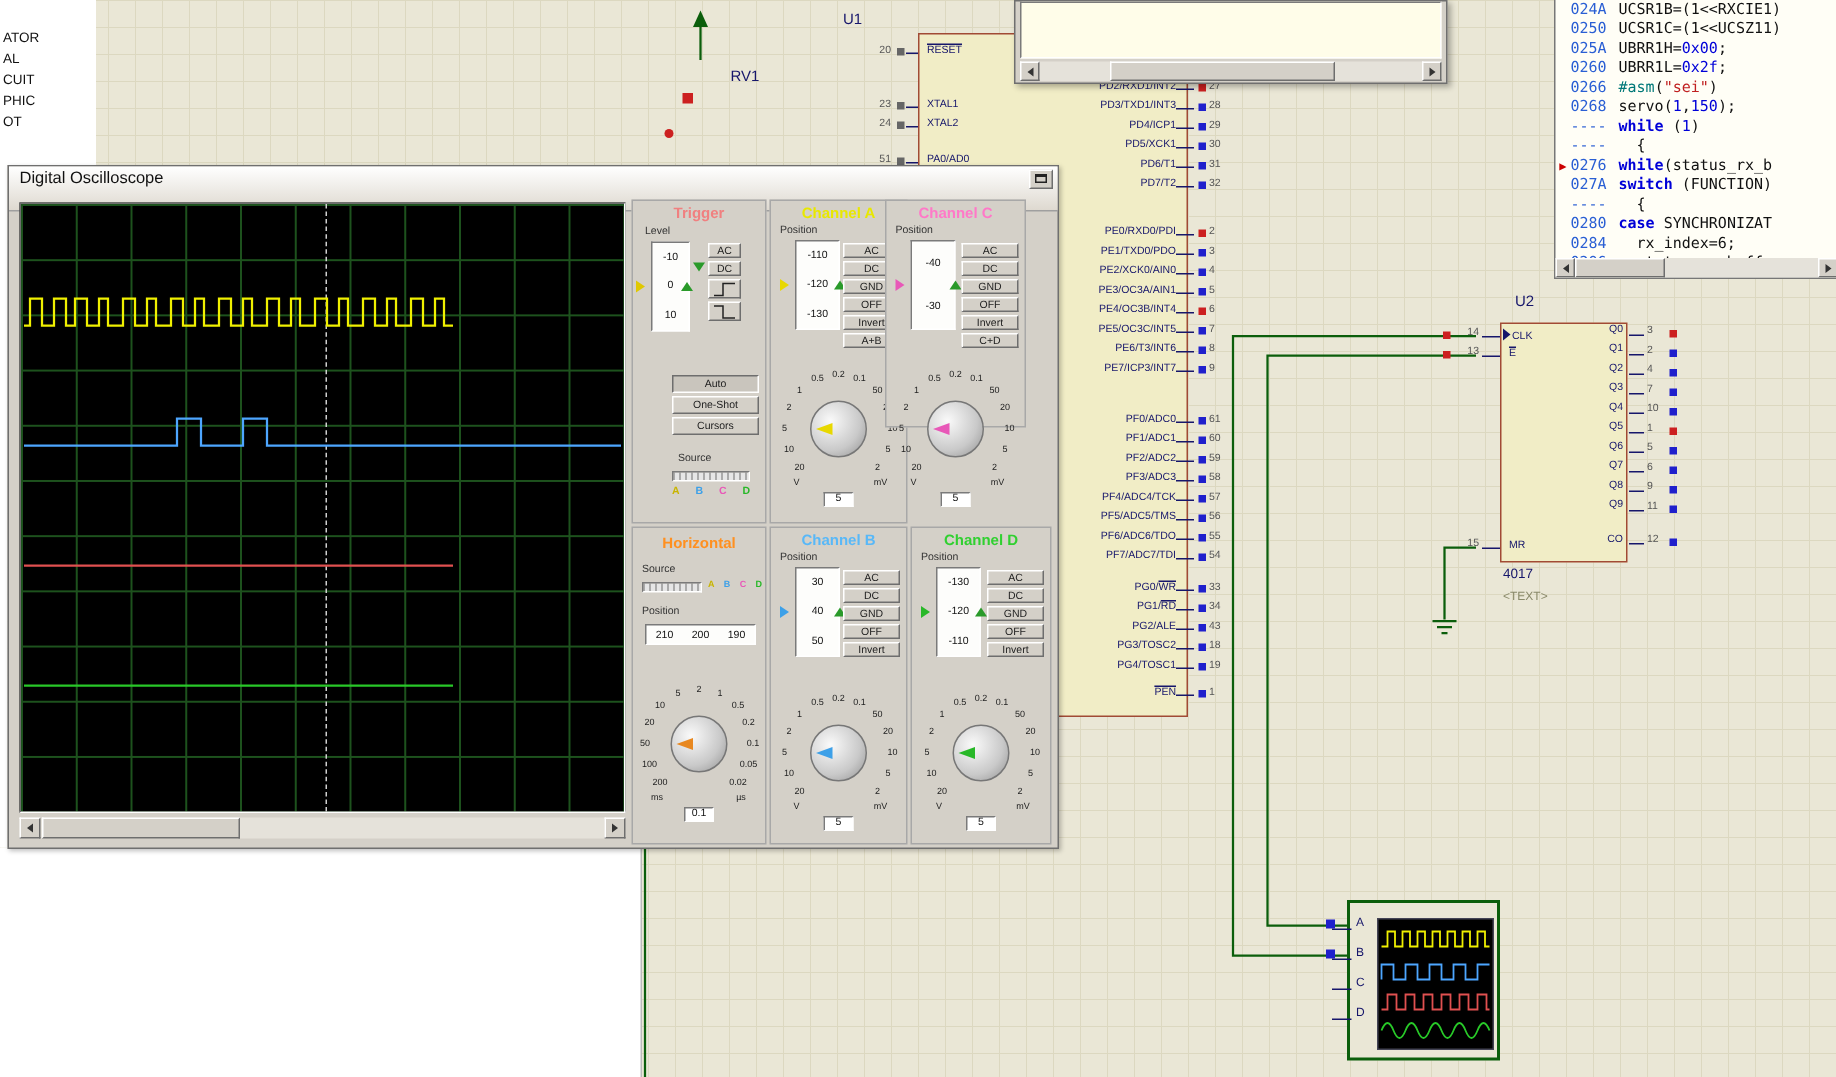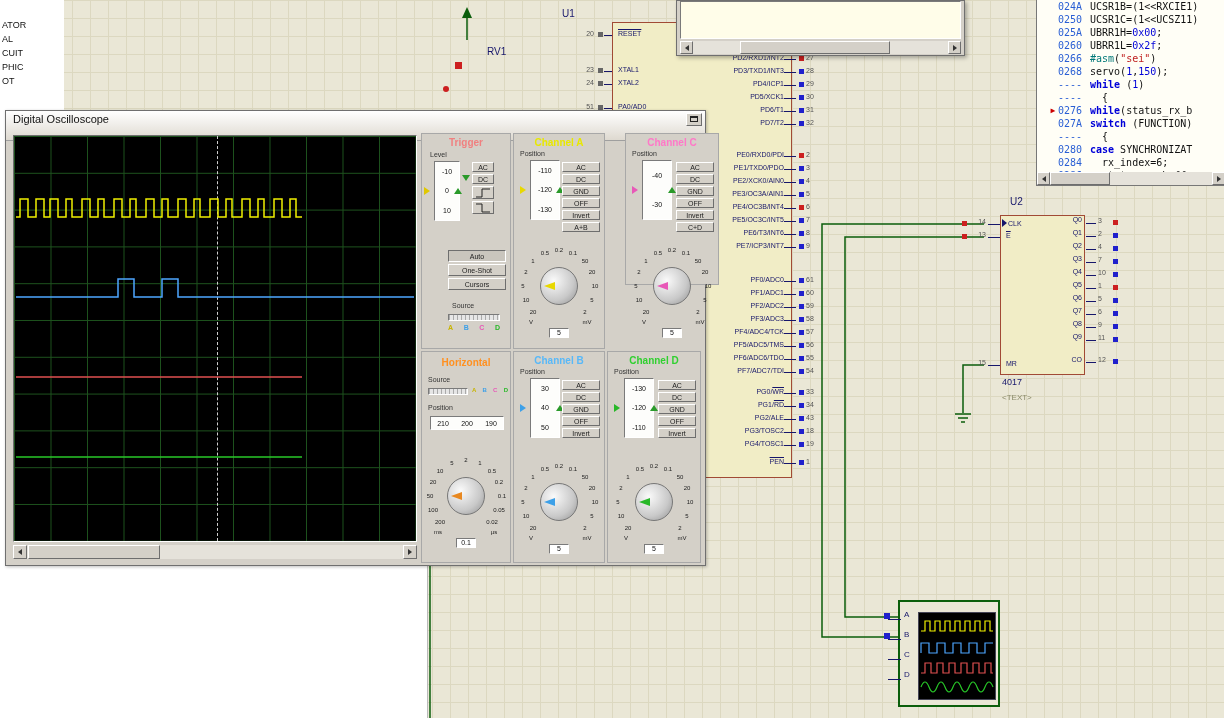--- a/index.html
+++ b/index.html
@@ -122,21 +122,21 @@
 
   .mini-scope { position: absolute; left: 898px; top: 600px; width: 102px; height: 107px;
                 border: 2px solid #0b5e0b; background: #eae7d6; }
   .mini-scope .inrow { position: relative; height: 20px; font-size: 8px; color: #16166b; }
   .mini-scope .inrow::before { content: ""; position: absolute; left: -16px; top: 9px; width: 13px; border-top: 1px solid #16166b; }
   .mini-screen { position: absolute; left: 18px; top: 10px; width: 78px; height: 88px; background: #000; border: 1px solid #445; }
 
   
   .code-win { position: absolute; left: 1036px; top: 0; width: 188px; height: 186px; background: #fffef6;
               border-left: 1px solid #777; border-bottom: 1px solid #777; overflow: hidden;
-              font-family: "DejaVu Sans Mono", monospace; font-size: 10px; padding-left: 11px; }
+              font-family: "DejaVu Sans Mono", monospace; font-size: 10px; }
   .code-line { height: 13px; line-height: 13px; white-space: pre; display: flex; }
   .code-line .gutter { width: 10px; color: #cc0000; font-size: 8px; text-align: center; flex: none; }
   .code-line .addr { width: 32px; color: #2a5fd4; flex: none; }
   .tok-p { color: #111; } .tok-kw { color: #0000d8; font-weight: bold; }
   .tok-num { color: #0000d8; text-align: center; } .tok-str { color: #c02020; } .tok-dir { color: #007878; }
 
   .fragment { display: block; height: 14px; font-size: 9px; color: #111; padding-left: 2px; }
 </style>
 </head>
 <body>
@@ -644,21 +644,21 @@
           </div>
         <span class="unit ul">V</span>
         <span class="unit ur">mV</span>
         <div class="knob">
             <div class="kp"></div>
           </div>
         <div class="kcur">5</div>
       </div>
     </div>
 
-    <div class="panel" style="left:619px;top:22px;width:94px;height:152px">
+    <div class="panel" style="left:584px;top:22px;width:94px;height:152px">
       <div class="ptitle" style="color: rgb(255, 120, 200);">Channel C</div>
       <div class="plabel" style="left:6px;top:16px">Position</div>
       <div class="pos-block" style="--pc: #e858b8;">
         <span class="rtri"></span>
         <div class="vbox">
 
         <span>-40</span>
             <span>-30</span>
           </div>
         <span class="dbl"><span class="uparr"></span><span class="dnarr"></span></span>

